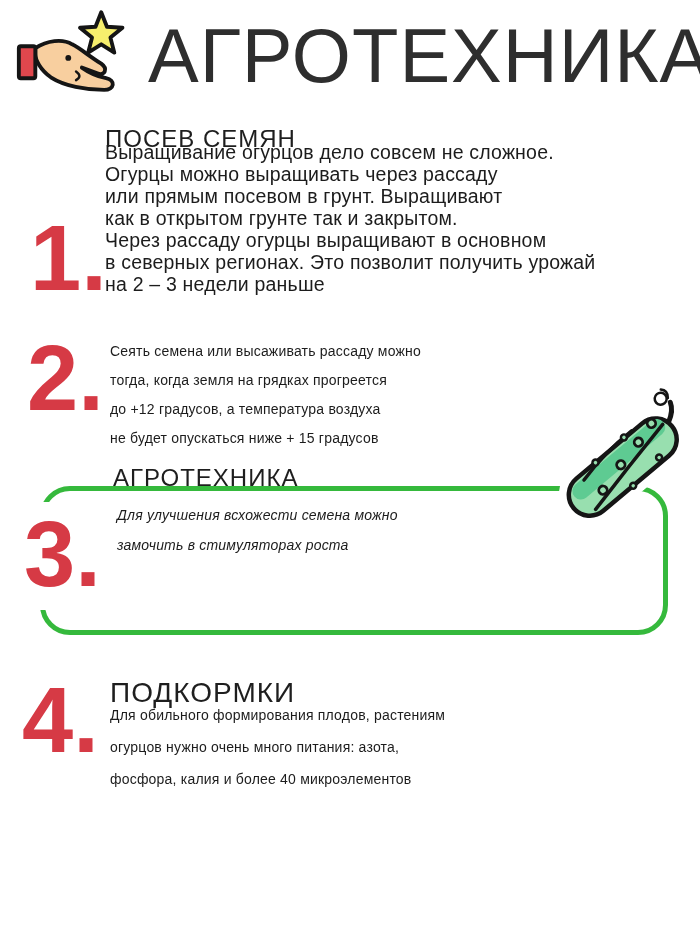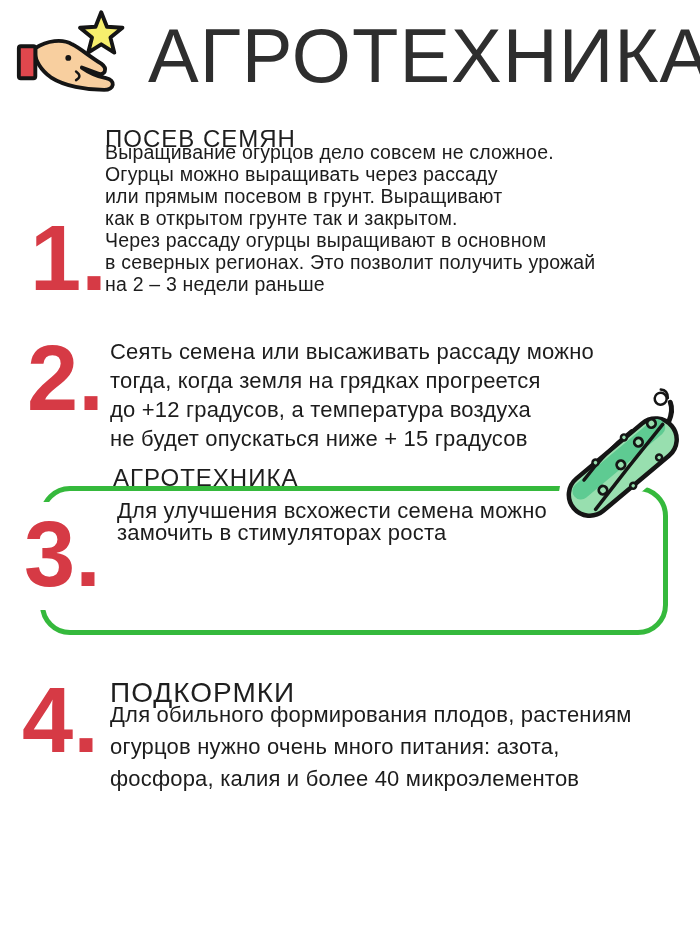--- a/index.html
+++ b/index.html
@@ -21,21 +21,21 @@
     white-space:nowrap;
   }
   .sec-heading{
     font-size:24px;line-height:1.1;
     letter-spacing:1px;
     color:#1e1e1e;
     white-space:nowrap;
     margin-top:13px;
   }
   .body-text{
-    font-size:22px;line-height:27px;
+    font-size:14px;line-height:27px;
     letter-spacing:0.2px;
     color:#1c1c1c;
     white-space:pre-line;
   }
   .body-text.small{font-size:19.5px;line-height:22px;}
   .body-text.tight{line-height:32px;}
   .step-num{
     font-size:92px;line-height:1;
     font-weight:700;
     color:#d63a45;
@@ -82,21 +82,21 @@
 
   <div class="abs step-num" style="left:27px;top:332px;">2.</div>
   <div class="abs body-text" style="left:110px;top:337px;width:560px;line-height:29px;">Сеять семена или высаживать рассаду можно
 тогда, когда земля на грядках прогреется
 до +12 градусов, а температура воздуха
 не будет опускаться ниже + 15 градусов</div>
 
   <div class="abs sec-heading" style="left:113px;top:452px;">АГРОТЕХНИКА</div>
   <div class="abs green-box"></div>
   <div class="abs step-num on-border" style="left:22px;top:502px;">3.</div>
-  <div class="abs body-text" style="left:117px;top:500px;width:520px;line-height:22px;">Для улучшения всхожести семена можно
+  <div class="abs body-text" style="left:117px;top:500px;width:520px;line-height:30px;font-style:italic;">Для улучшения всхожести семена можно
 замочить в стимуляторах роста</div>
 
   <svg class="abs cucumber" viewBox="0 0 150 150" xmlns="http://www.w3.org/2000/svg">
     <g transform="translate(6,-4) rotate(-40 72 80)">
 
       <rect x="2" y="58" width="128" height="42" rx="21" fill="#ffffff" stroke="#ffffff" stroke-width="20"></rect>
 
       <path d="M130 74 C 138 70 142 66 144 60" fill="none" stroke="#151515" stroke-width="5" stroke-linecap="round"></path>
       <circle cx="139" cy="51" r="6" fill="none" stroke="#151515" stroke-width="2.5"></circle>
       <path d="M145 55 Q 150 49 145 44" fill="none" stroke="#151515" stroke-width="2.5" stroke-linecap="round"></path>

